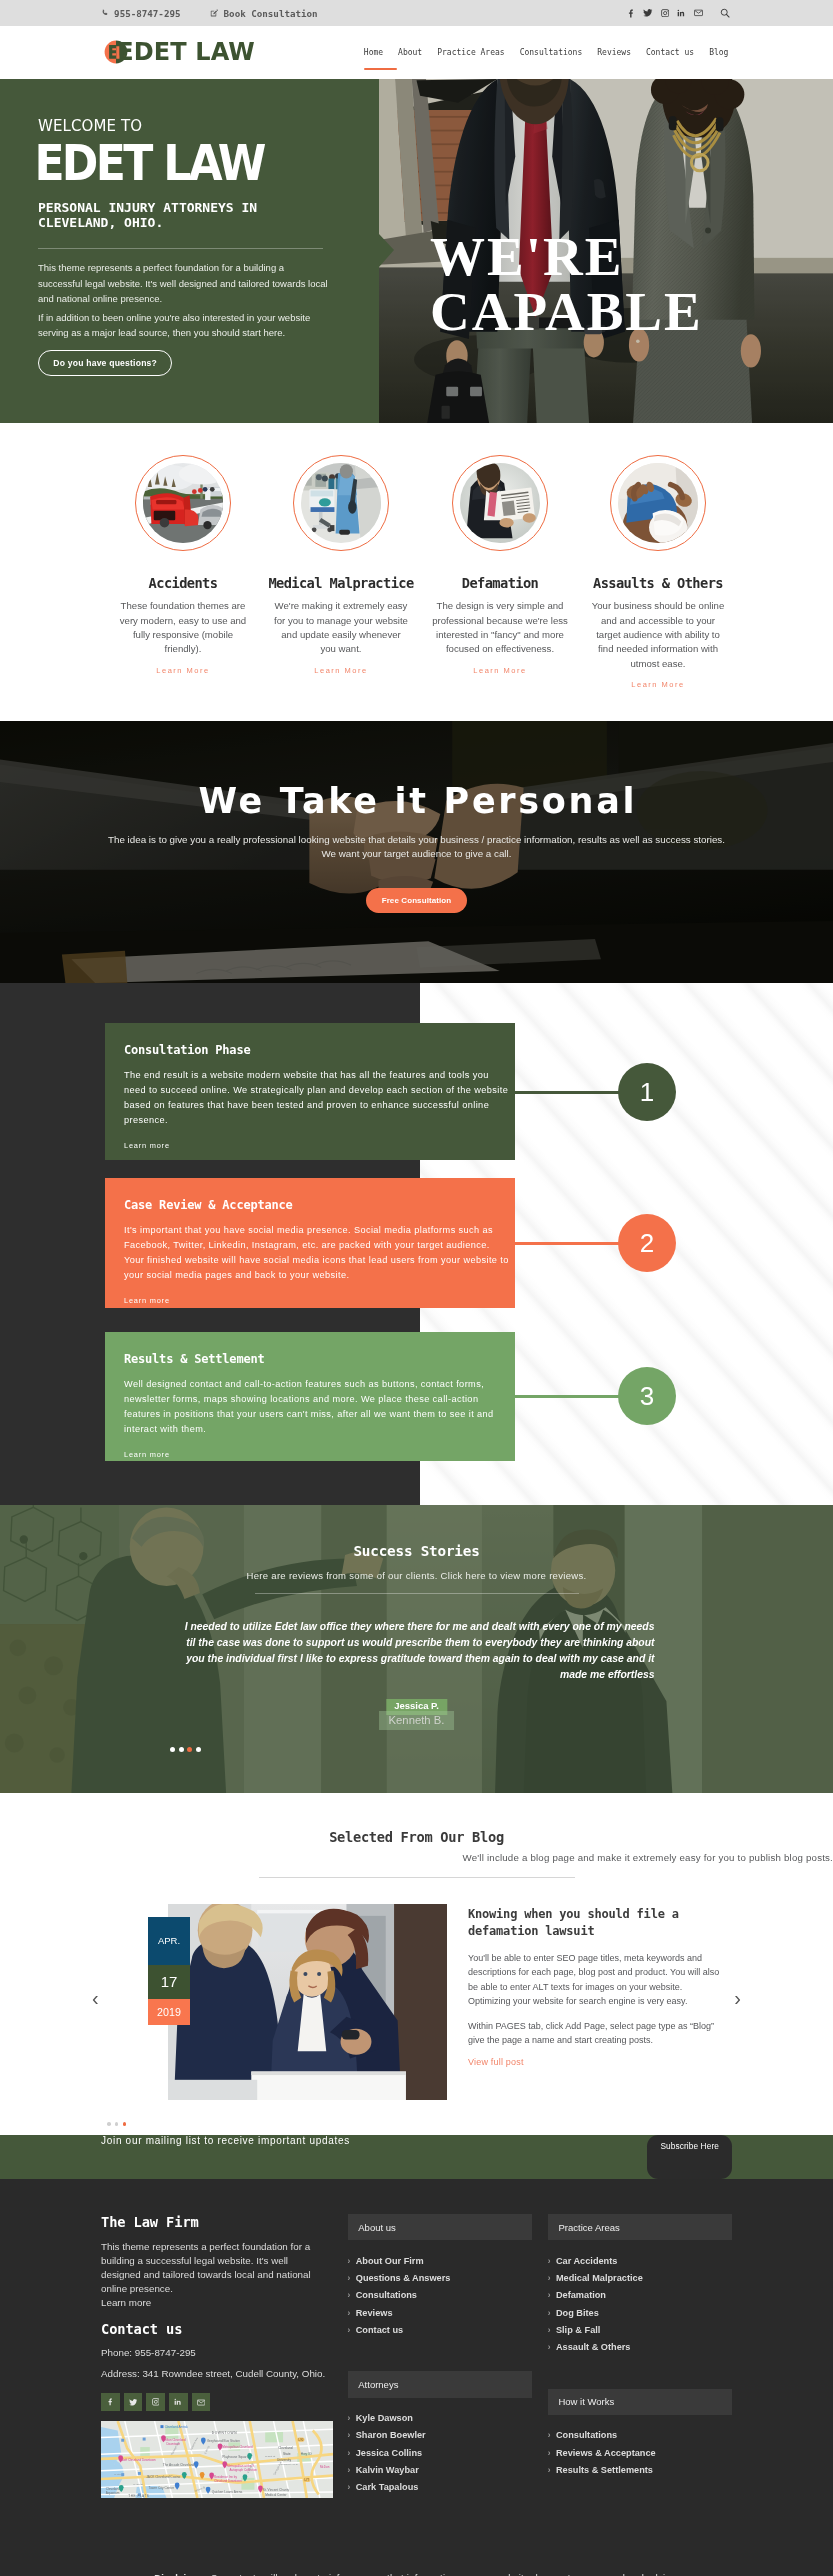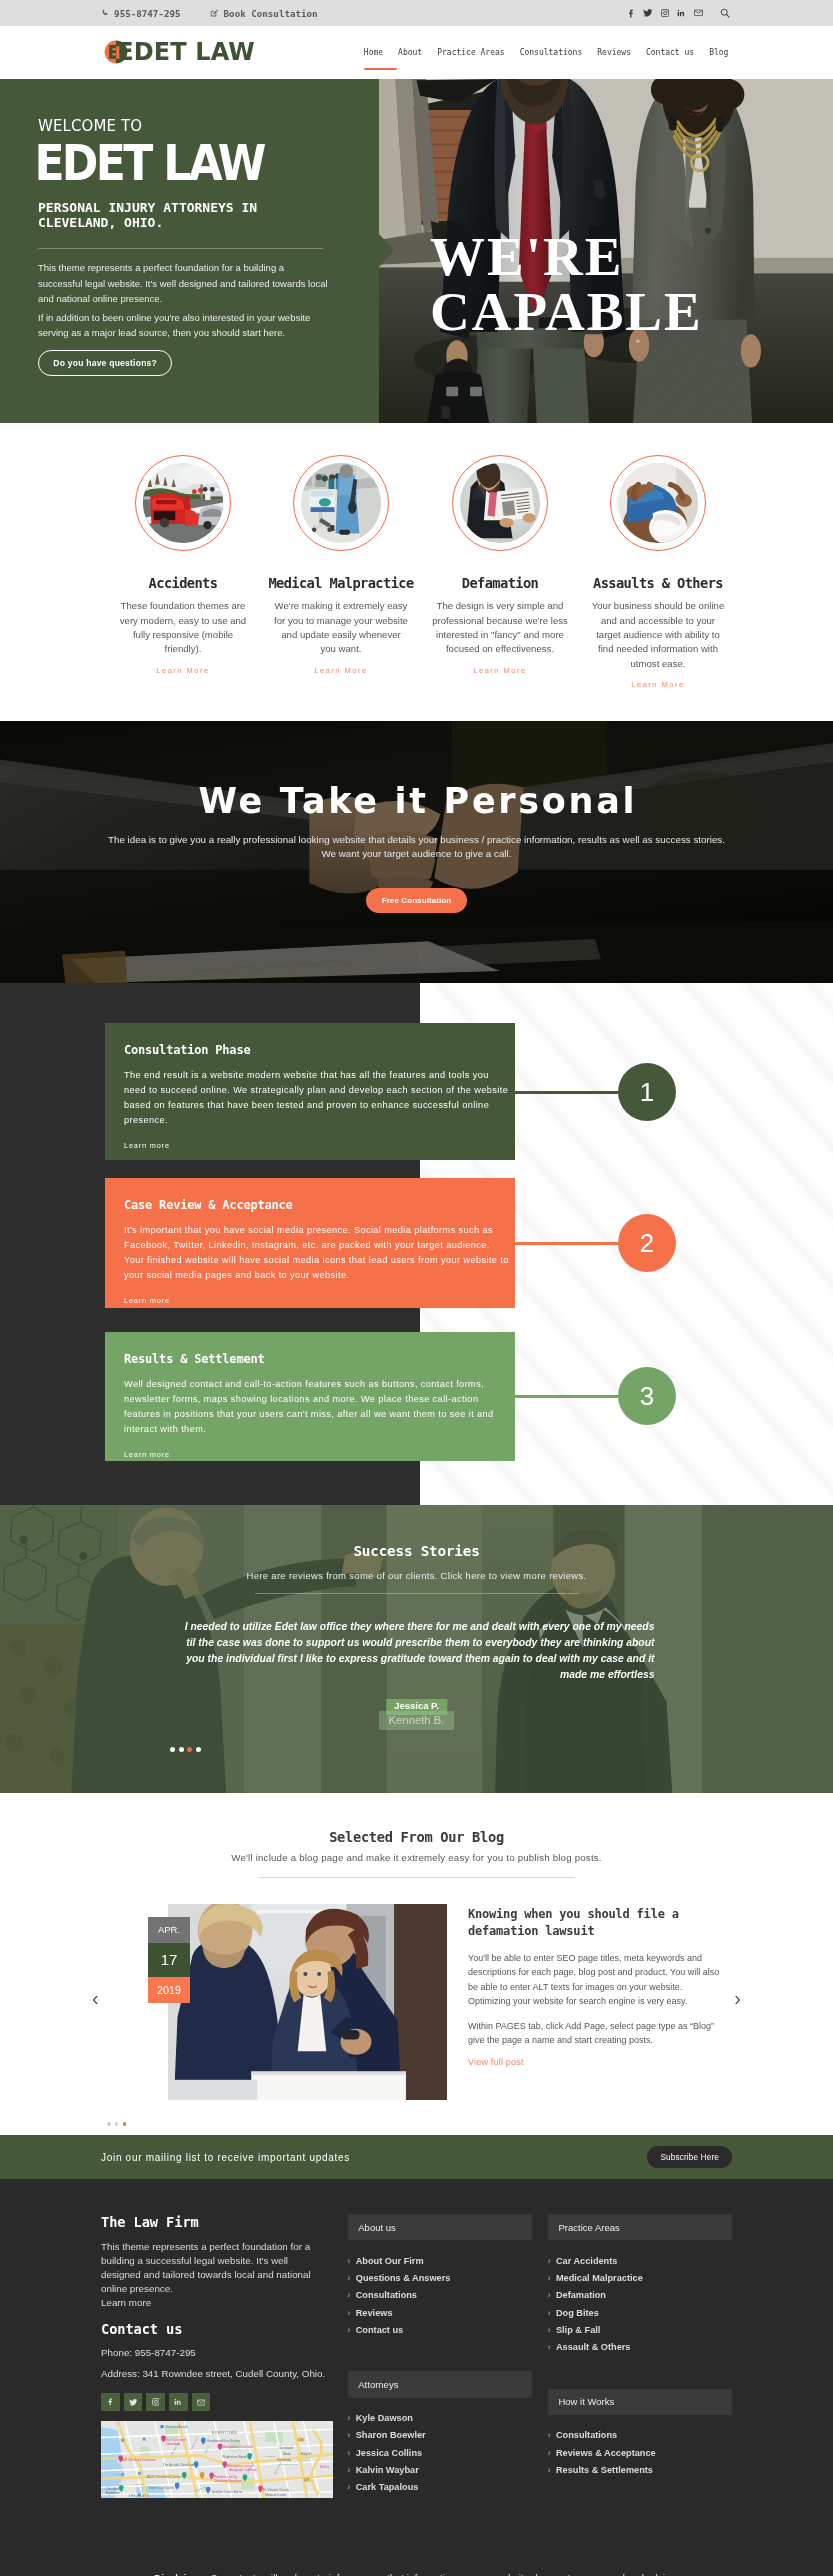--- a/index.html
+++ b/index.html
@@ -86,41 +86,41 @@
   .st-namewrap{position:relative;height:42px;margin-top:15.5px;}
   .st-name{position:absolute;left:50%;transform:translateX(-50%);top:0;background:#77a464;color:#fff;font-size:9.5px;font-weight:bold;padding:2.4px 8.3px 3px;line-height:1.1;}
   .st-name2{position:absolute;left:50%;transform:translateX(-50%);top:12.5px;background:rgba(160,196,150,.42);color:#cfd3cc;font-size:11.3px;padding:3px 10px 3.6px;line-height:1.1;}
   .st-dots{position:absolute;left:170px;top:242px;display:flex;gap:3.5px;}
   .st-dots i{width:5px;height:5px;border-radius:50%;background:#fff;display:block;}
   .st-dots i.on{background:#ef6c42;}
 
   
   .blog{background:#fff;padding-top:36px;height:342px;position:relative;}
   .blog-h{text-align:center;font-family:"DejaVu Sans Mono",monospace;font-weight:bold;font-size:13.7px;color:#3a3a3a;letter-spacing:-0.3px;}
-  .blog-sub{text-align:center;color:#57585a;font-size:9.7px;margin-top:6.5px;letter-spacing:0.2px;}
+  .blog-sub{text-align:right;color:#57585a;font-size:9.7px;margin-top:6.5px;letter-spacing:0.2px;}
   .blog-rule{width:316px;height:0.6px;background:#d6d6d6;margin:14.3px auto 0;}
   .blog-body{position:relative;width:833px;margin:0 auto;}
   .blog-img{position:absolute;left:168px;top:27px;width:279px;height:196px;overflow:hidden;}
   .blog-img svg{display:block;}
   .blog-date{position:absolute;left:148px;top:40px;width:42px;text-align:center;color:#fff;z-index:3;font-family:"Liberation Sans",sans-serif;}
-  .blog-date .m{background:#737373;font-size:9.5px;padding:7px 0;line-height:1.2;}
+  .blog-date .m{background:#0c4a6e;font-size:9.5px;padding:18px 0;line-height:1.2;}
   .blog-date .d{background:#3d5231;font-size:15px;padding:8.3px 0;line-height:1.2;}
   .blog-date .y{background:#f9764e;font-size:10.7px;padding:6.5px 0;line-height:1.2;}
   .blog-txt{position:absolute;left:468px;top:29px;width:258px;}
   .blog-txt h3{font-family:"DejaVu Sans Mono",monospace;font-weight:bold;font-size:12px;color:#3c3c3c;line-height:1.42;letter-spacing:-0.2px;}
   .blog-txt p{font-size:9px;line-height:1.58;color:#56575a;margin-top:10.7px;}
   .blog-txt a{display:inline-block;margin-top:9.5px;color:#f2856a;font-size:9px;text-decoration:none;letter-spacing:0.2px;}
   .blog-arrow{position:absolute;top:111px;font-size:20px;color:#555;line-height:1;font-family:"Liberation Sans",sans-serif;}
   .blog-dots{position:absolute;left:107px;top:245px;display:flex;gap:4.2px;}
   .blog-dots i{width:3.6px;height:3.6px;border-radius:50%;background:#cfcfcf;display:block;}
   .blog-dots i.on{background:#ef6c42;}
 
   
   .news{height:44px;background:#45583a;}
-  .news .wrap{height:44px;display:flex;align-items:center;}
+  .news .wrap{height:44px;display:flex;}
   .news-t{color:#fff;font-size:10px;letter-spacing:0.7px;}
   .news-btn{margin-left:auto;background:#2b2b2b;color:#fff;border-radius:11.3px;padding:6px 13px;font-size:8.3px;text-decoration:none;letter-spacing:0.1px;}
 
   
   .footer{background:#2a2a2a;color:#ddd;padding-top:35px;}
   .footer .wrap{display:flex;align-items:flex-start;}
   .fcol1{width:253px;}
   .fh{font-family:"DejaVu Sans Mono",monospace;font-weight:bold;font-size:13.7px;color:#fff;letter-spacing:-0.1px;}
   .fp{font-size:9.8px;line-height:1.44;margin-top:9.5px;color:#dcdcdc;width:224px;}
   .fcol1 .fh2{margin-top:10.7px;}

